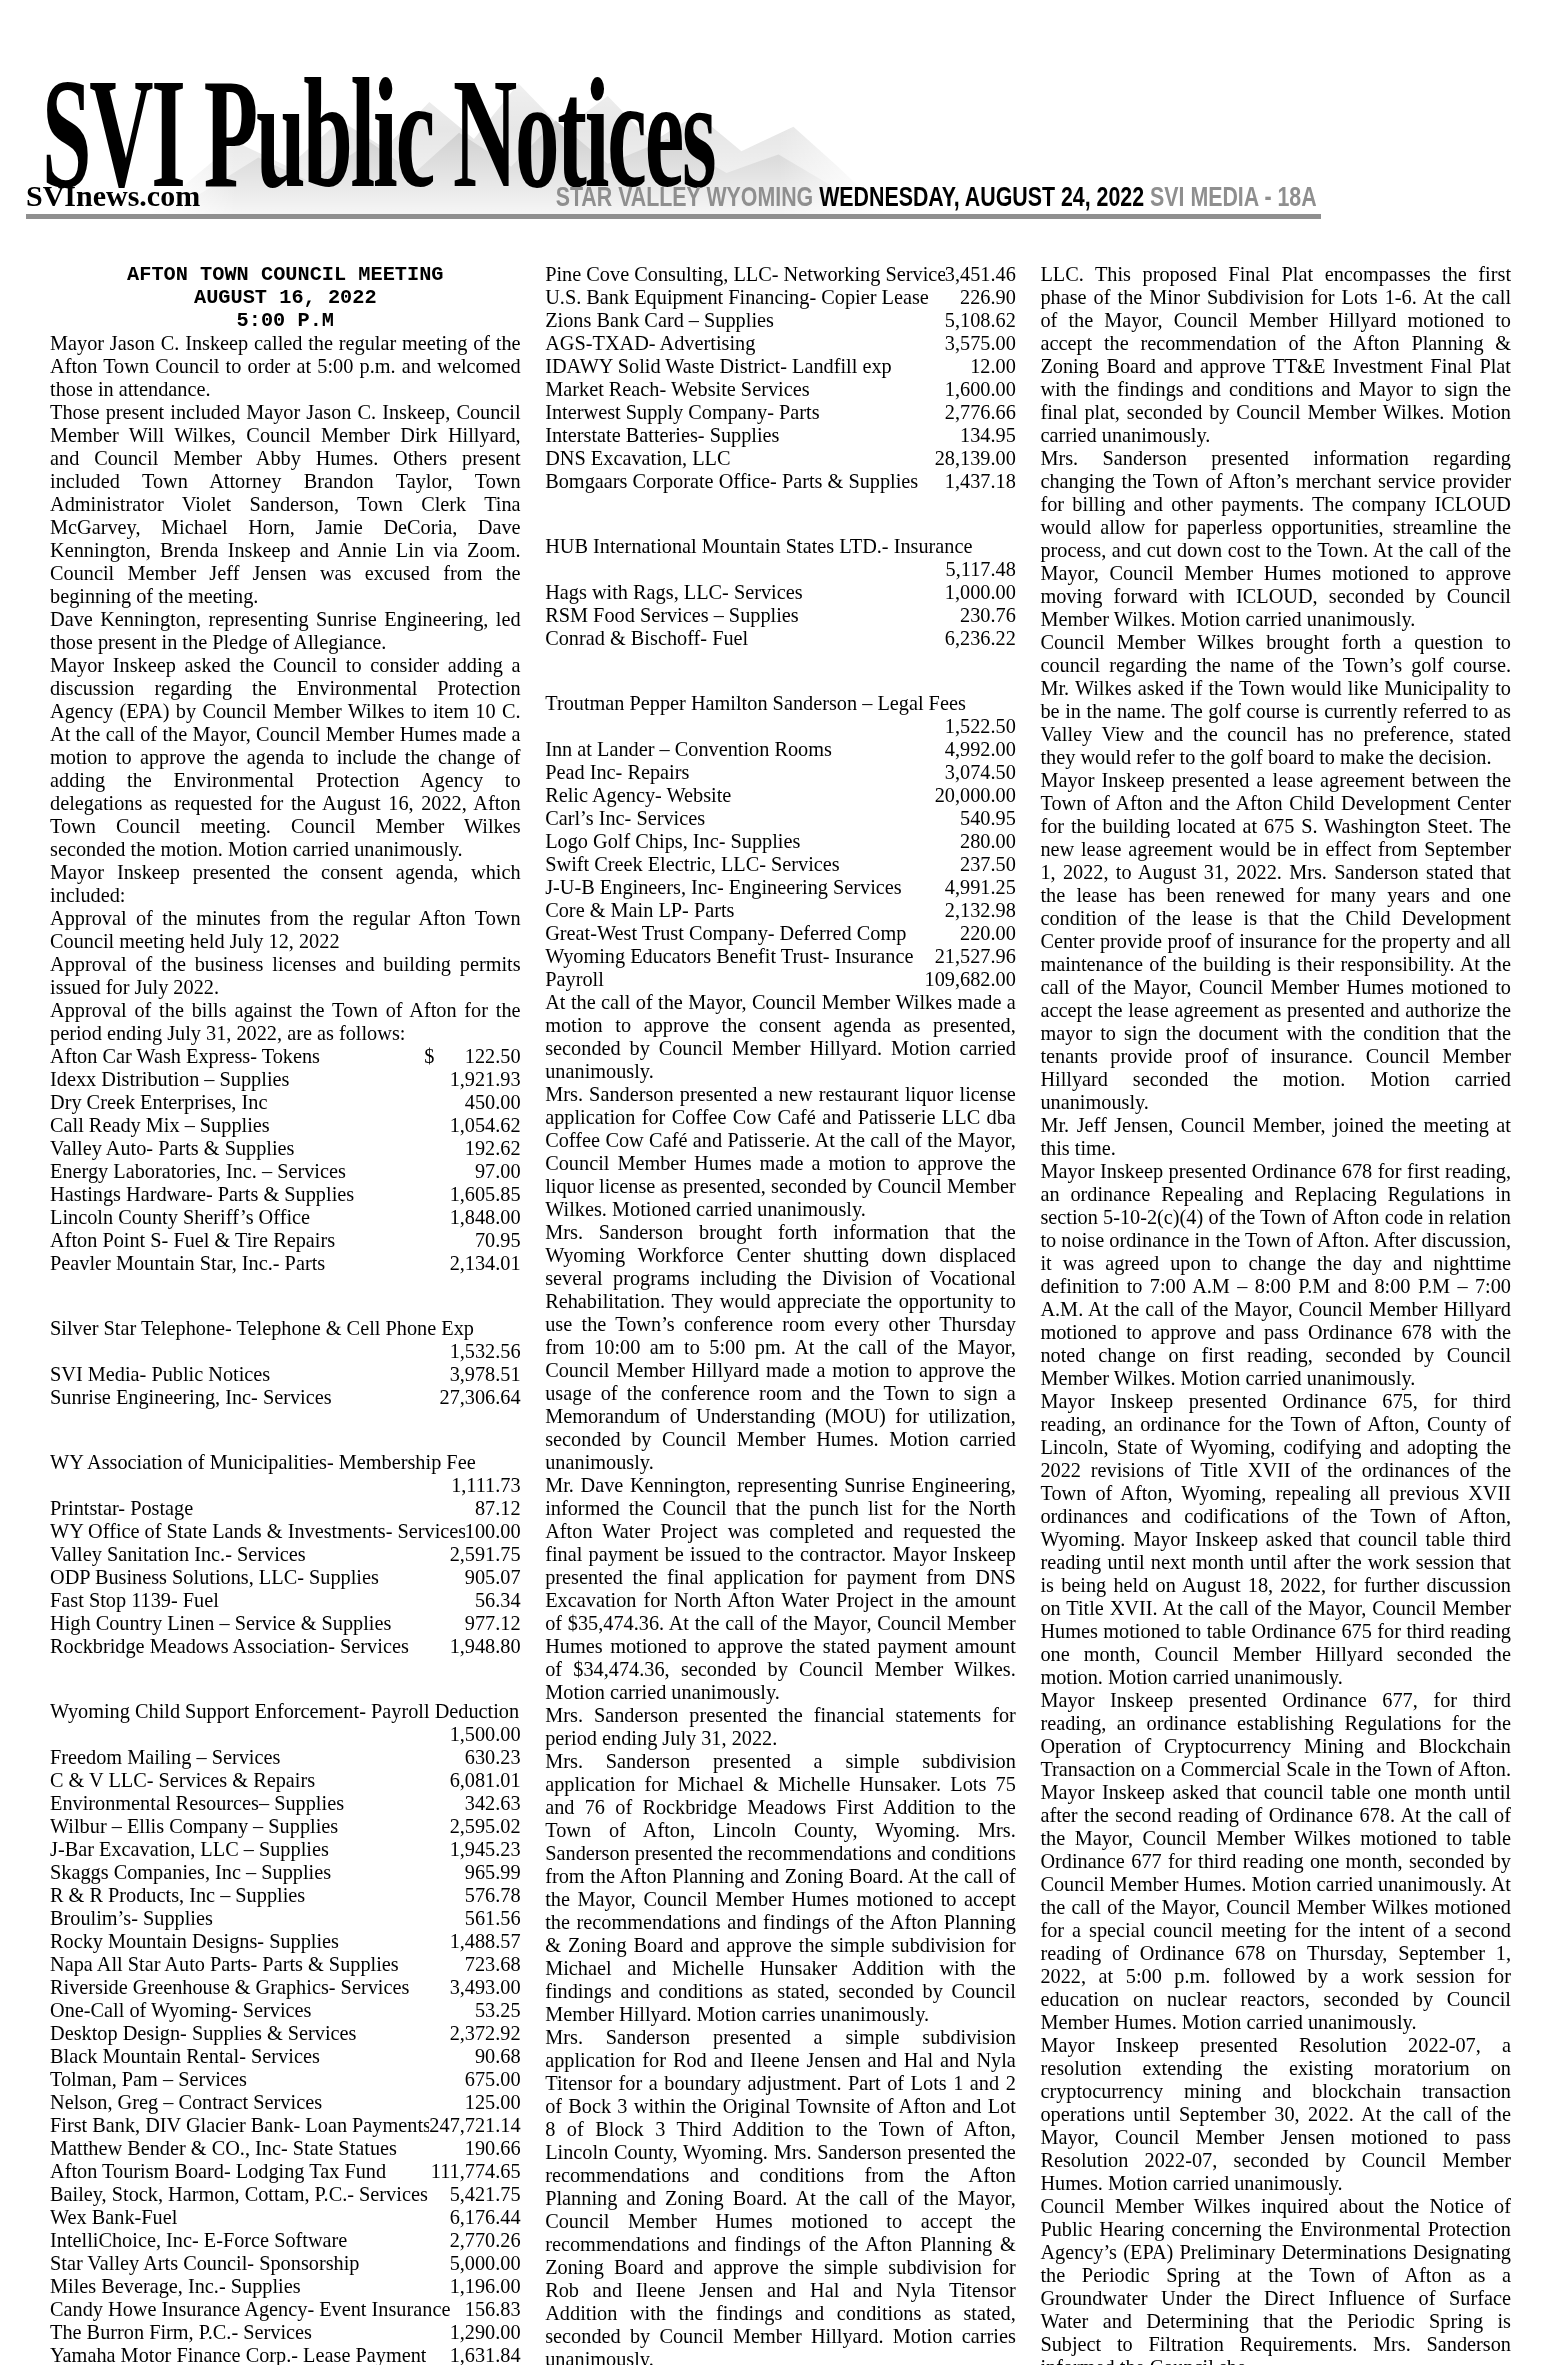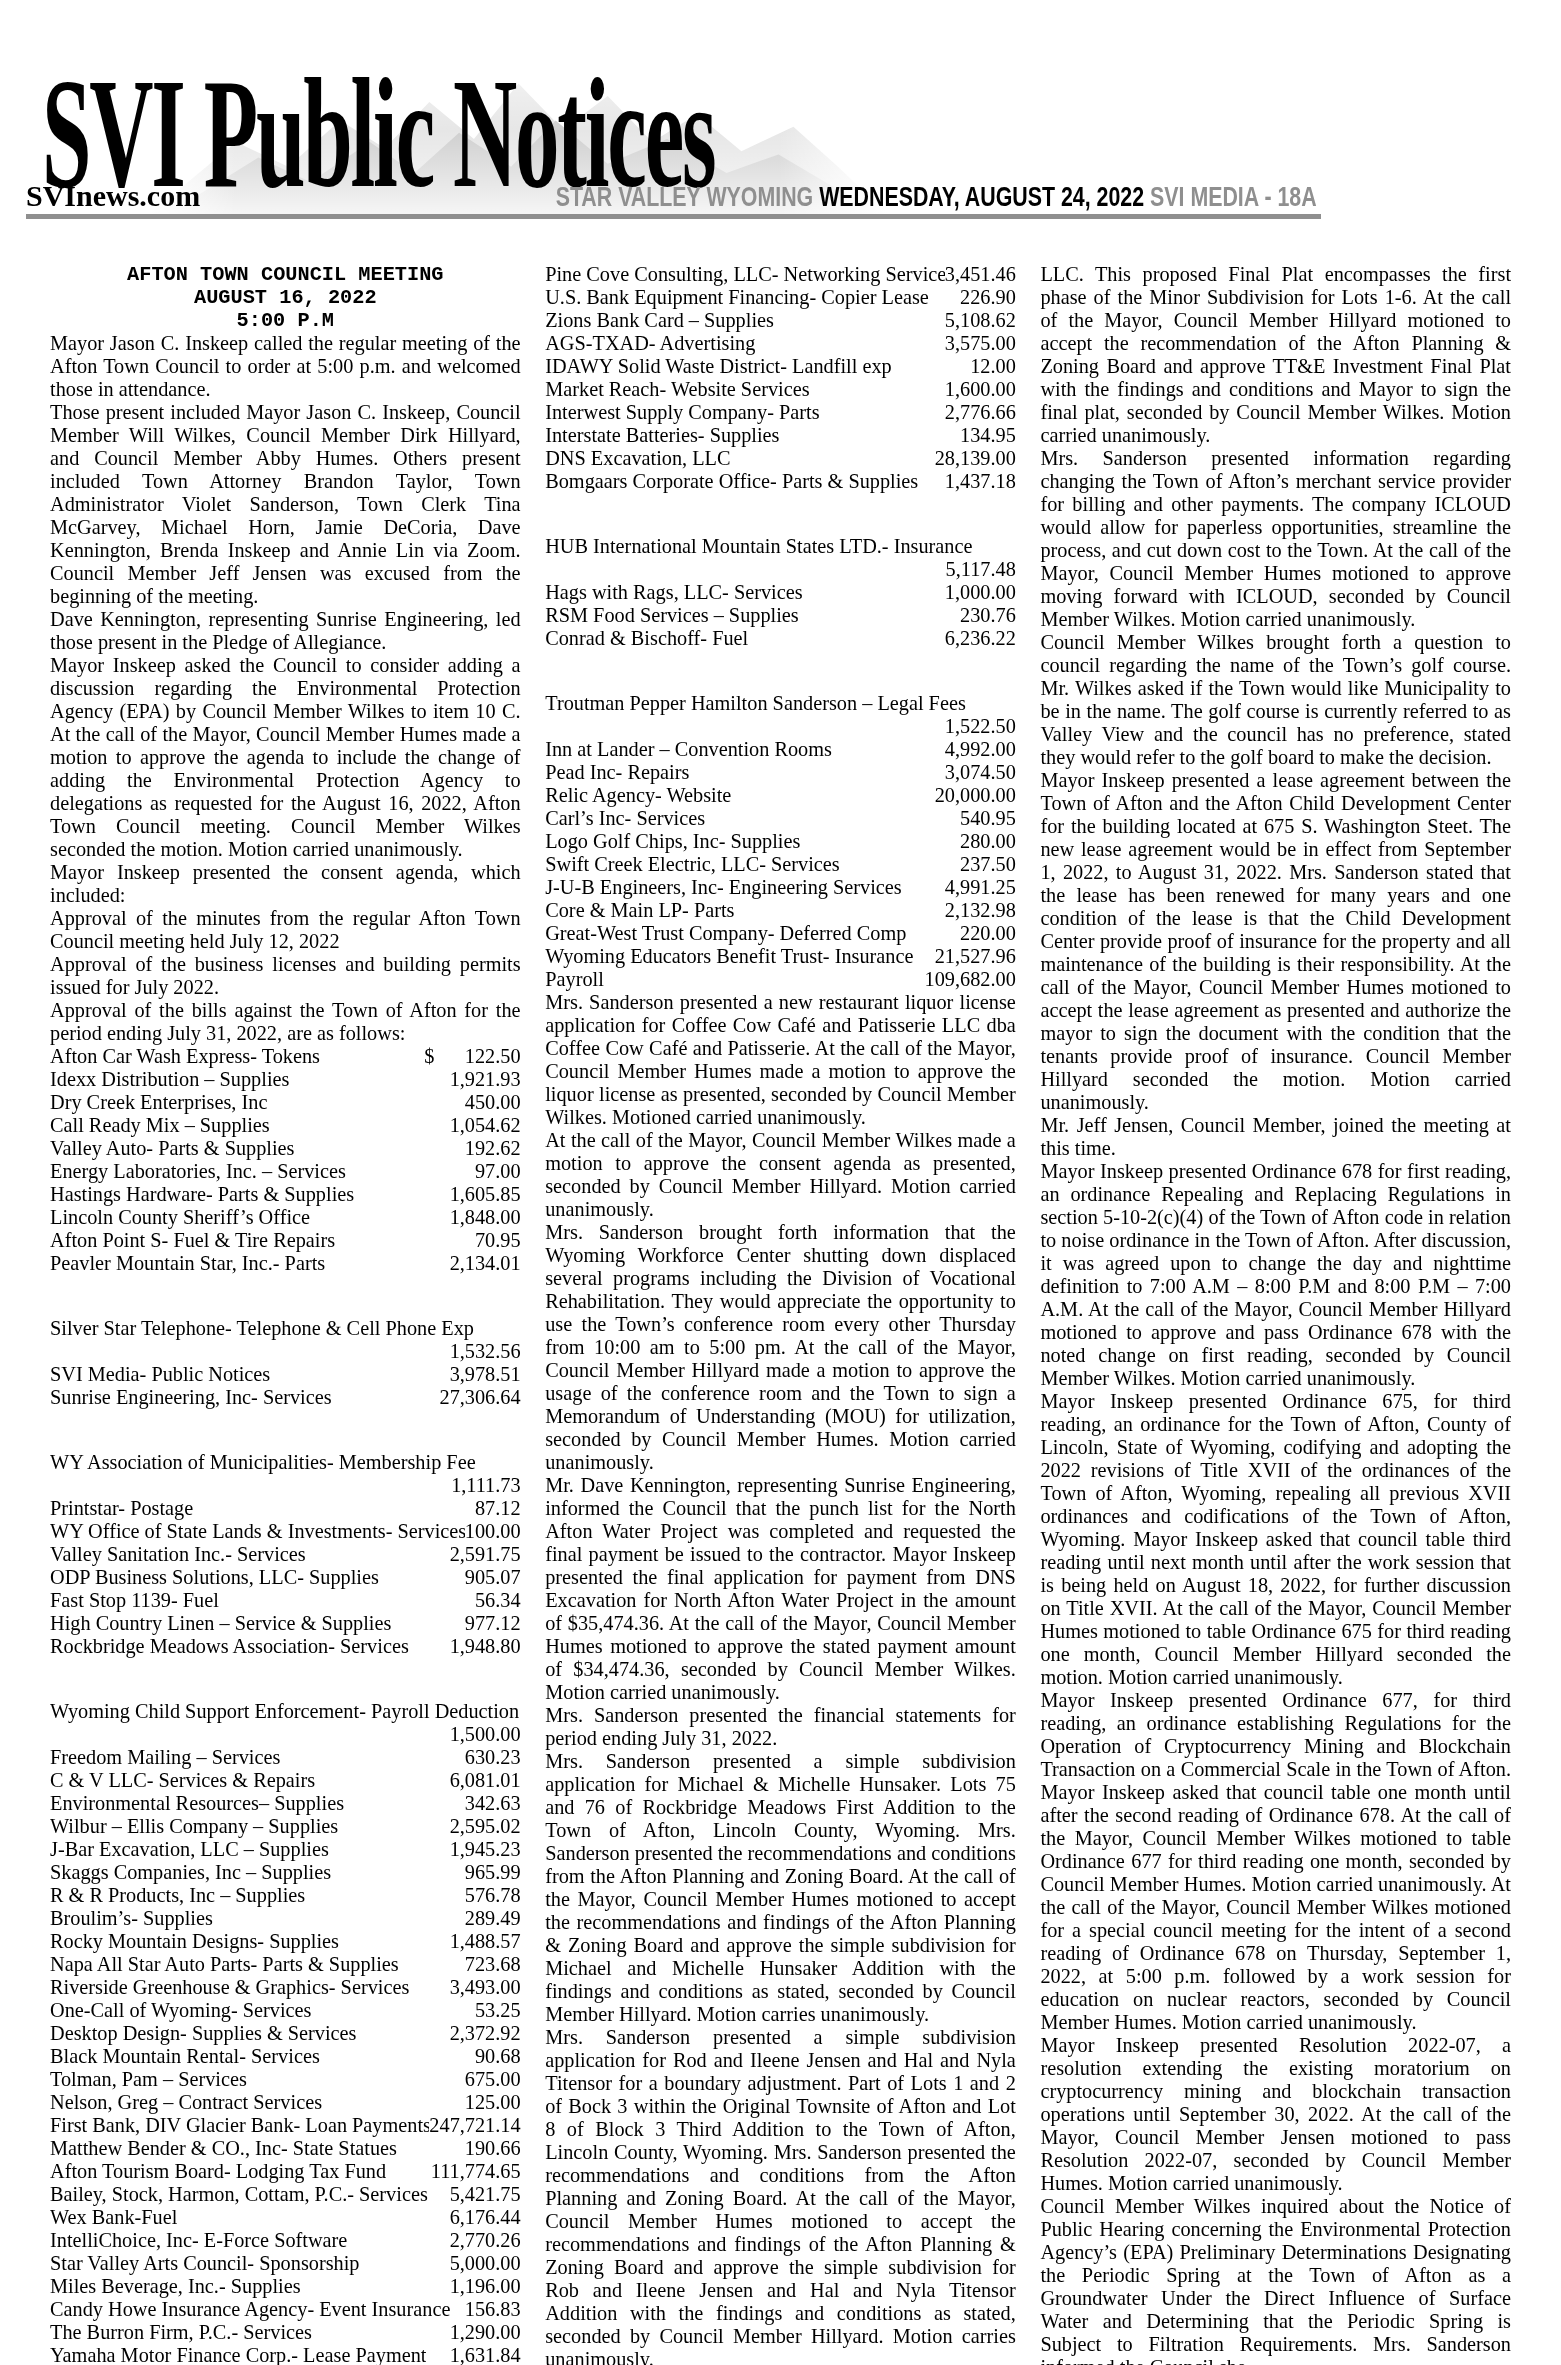--- a/index.html
+++ b/index.html
@@ -199,21 +199,21 @@
           <div class="bill-row">
             <span class="bill-name">Skaggs Companies, Inc – Supplies</span>
             <span class="bill-amount">965.99</span>
           </div>
           <div class="bill-row">
             <span class="bill-name">R &amp; R Products, Inc – Supplies</span>
             <span class="bill-amount">576.78</span>
           </div>
           <div class="bill-row">
             <span class="bill-name">Broulim’s- Supplies</span>
-            <span class="bill-amount">289.49</span>
+            <span class="bill-amount">561.56</span>
           </div>
           <div class="bill-row">
             <span class="bill-name">Rocky Mountain Designs- Supplies</span>
             <span class="bill-amount">1,488.57</span>
           </div>
           <div class="bill-row">
             <span class="bill-name">Napa All Star Auto Parts- Parts &amp; Supplies</span>
             <span class="bill-amount">723.68</span>
           </div>
           <div class="bill-row">
@@ -390,22 +390,22 @@
           <div class="bill-row">
             <span class="bill-name">Wyoming Educators Benefit Trust- Insurance</span>
             <span class="bill-amount">21,527.96</span>
           </div>
           <div class="bill-row">
             <span class="bill-name">Payroll</span>
             <span class="bill-amount">109,682.00</span>
           </div>
         </div>
       <div>
+          <p class="para">At the call of the Mayor, Council Member Wilkes made a motion to approve the consent agenda as presented, seconded by Council Member Hillyard. Motion carried unanimously.</p>
           <p class="para">Mrs. Sanderson presented a new restaurant liquor license application for Coffee Cow Café and Patisserie LLC dba Coffee Cow Café and Patisserie. At the call of the Mayor, Council Member Humes made a motion to approve the liquor license as presented, seconded by Council Member Wilkes. Motioned carried unanimously.</p>
-          <p class="para">At the call of the Mayor, Council Member Wilkes made a motion to approve the consent agenda as presented, seconded by Council Member Hillyard. Motion carried unanimously.</p>
           <p class="para">Mrs. Sanderson brought forth information that the Wyoming Workforce Center shutting down displaced several programs including the Division of Vocational Rehabilitation. They would appreciate the opportunity to use the Town’s conference room every other Thursday from 10:00 am to 5:00 pm. At the call of the Mayor, Council Member Hillyard made a motion to approve the usage of the conference room and the Town to sign a Memorandum of Understanding (MOU) for utilization, seconded by Council Member Humes. Motion carried unanimously.</p>
           <p class="para">Mr. Dave Kennington, representing Sunrise Engineering, informed the Council that the punch list for the North Afton Water Project was completed and requested the final payment be issued to the contractor. Mayor Inskeep presented the final application for payment from DNS Excavation for North Afton Water Project in the amount of $35,474.36. At the call of the Mayor, Council Member Humes motioned to approve the stated payment amount of $34,474.36, seconded by Council Member Wilkes. Motion carried unanimously.</p>
           <p class="para">Mrs. Sanderson presented the financial statements for period ending July 31, 2022.</p>
           <p class="para">Mrs. Sanderson presented a simple subdivision application for Michael &amp; Michelle Hunsaker.  Lots 75 and 76 of Rockbridge Meadows First Addition to the Town of Afton, Lincoln County, Wyoming. Mrs. Sanderson presented the recommendations and conditions from the Afton Planning and Zoning Board. At the call of the Mayor, Council Member Humes motioned to accept the recommendations and findings of the Afton Planning &amp; Zoning Board and approve the simple subdivision for Michael and Michelle Hunsaker Addition with the findings and conditions as stated, seconded by Council Member Hillyard. Motion carries unanimously.</p>
           <p class="para">Mrs. Sanderson presented a simple subdivision application for Rod and Ileene Jensen and Hal and Nyla Titensor for a boundary adjustment. Part of Lots 1 and 2 of Bock 3 within the Original Townsite of Afton and Lot 8 of Block 3 Third Addition to the Town of Afton, Lincoln County, Wyoming. Mrs. Sanderson presented the recommendations and conditions from the Afton Planning and Zoning Board. At the call of the Mayor, Council Member Humes motioned to accept the recommendations and findings of the Afton Planning &amp; Zoning Board and approve the simple subdivision for Rob and Ileene Jensen and Hal and Nyla Titensor Addition with the findings and conditions as stated, seconded by Council Member Hillyard. Motion carries unanimously.</p>
           <p class="para">Mrs. Sanderson presented a Final Plat for TT&amp;E Investment,</p>
         </div>
     </div>
 
     <div class="col">

